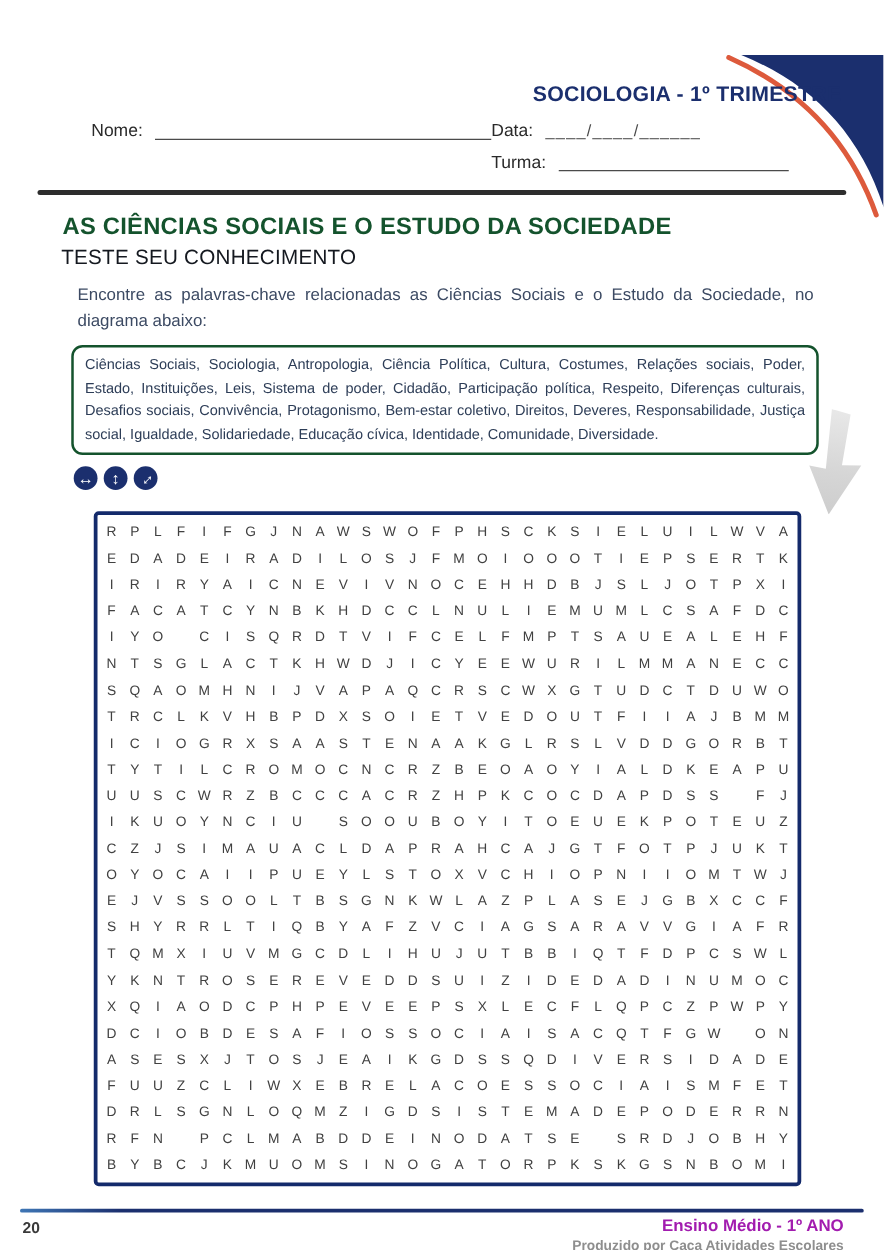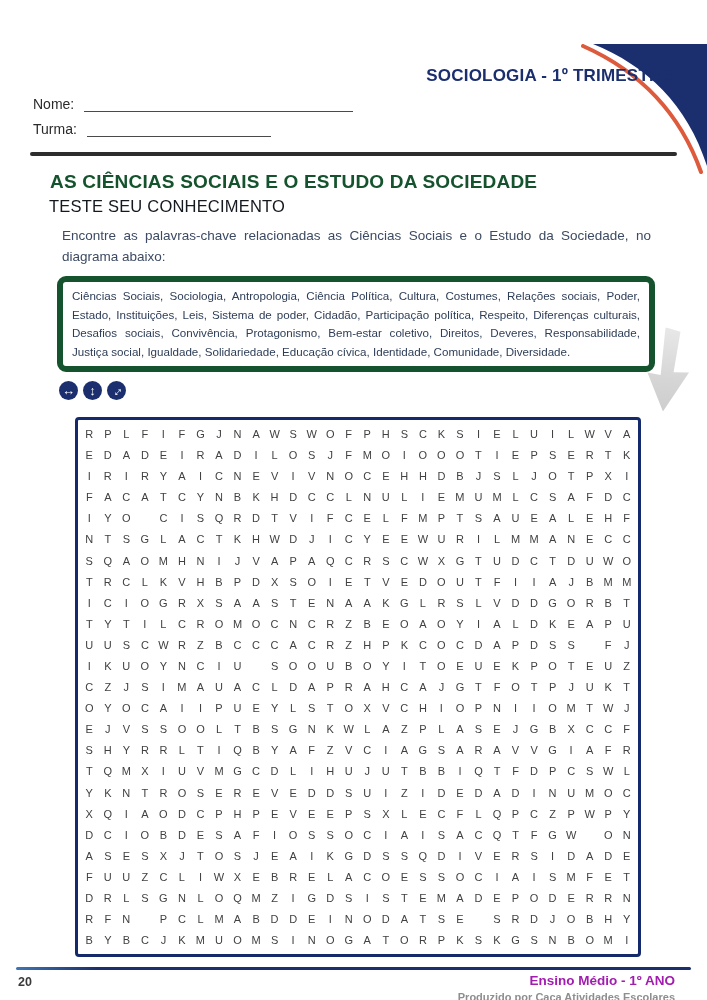--- a/index.html
+++ b/index.html
@@ -3,34 +3,34 @@
 <meta charset="utf-8">
 <style>
   html,body{margin:0;padding:0;background:#ffffff;}
   .page{position:relative;width:707px;height:1000px;background:#fff;overflow:hidden;
         font-family:"Liberation Sans",sans-serif;margin-top:44px;}
   
   .corner{position:absolute;top:0;right:0;z-index:1;}
   
   .course-title{margin:22px 34px 0 0;text-align:right;font-size:17px;font-weight:bold;
         color:#1b2f6e;letter-spacing:.2px;position:relative;z-index:2;}
-  .fields{display:flex;justify-content:flex-end;padding:10px 36px 0 33px;flex-direction:column;}
+  .fields{display:flex;justify-content:center;padding:10px 36px 0 33px;}
   .fields-left{width:320px;}
   .fields-right{width:238px;}
   .field-row{display:flex;align-items:flex-end;margin-bottom:9px;font-size:14px;color:#2a2a2a;}
   .flabel{margin-right:10px;white-space:nowrap;}
   .fline{display:inline-block;border-bottom:1.5px solid #4a4a4a;height:14px;flex:1;}
   .underscores{font-size:13px;color:#4a4a4a;letter-spacing:1px;}
   .divider{margin:6px 30px 0 30px;height:3.5px;background:#2d2d2d;border-radius:2px;}
   
   .section-title{margin:15px 0 0 50px;font-size:19px;font-weight:bold;color:#14532d;letter-spacing:.2px;}
   .activity-title{margin:4px 0 0 49px;font-size:16.5px;font-weight:normal;color:#14181f;letter-spacing:.2px;}
   .instructions{margin:9px 56px 0 62px;font-size:13.5px;line-height:1.62;text-align:justify;color:#3c4a63;}
   
-  .word-box{margin:8px 52px 0 57px;border:6px solid #14532d;border-radius:9px;padding:5px 9px;background:#fff;}
+  .word-box{margin:8px 52px 0 57px;border:2px solid #14532d;border-radius:9px;padding:5px 9px;background:#fff;}
   .word-text{margin:0;font-size:11.6px;line-height:1.6;text-align:justify;color:#2d3d57;}
   
   .dir-icons{margin:9px 0 0 59px;display:flex;gap:5px;}
   .dir-icon{width:19px;height:19px;border-radius:50%;background:#1b2f6e;color:#fff;display:flex;
         align-items:center;justify-content:center;font-size:13px;line-height:1;}
   .dir-icon .diag{display:inline-block;transform:rotate(-45deg);}
   
   .down-arrow{position:absolute;top:284px;right:14px;width:48px;height:84px;z-index:3;
         background:linear-gradient(180deg,#e6e6e6 0%,#d2d2d2 60%,#c9c9c9 100%);
         clip-path:polygon(32% 0,64% 3%,60% 52%,92% 50%,48% 100%,6% 56%,34% 57%);
@@ -62,20 +62,24 @@
 
   <div class="fields">
     <div class="fields-left">
       <div class="field-row">
         <span class="flabel">Nome:</span>
         <span class="fline"></span>
       </div>
     </div>
     <div class="fields-right">
       <div class="field-row">
+        <span class="flabel">Data:</span>
+        <span class="underscores">____/____/______</span>
+      </div>
+      <div class="field-row">
         <span class="flabel">Turma:</span>
         <span class="fline"></span>
       </div>
     </div>
   </div>
 
   <div class="divider"></div>
 
   <div class="section-title">AS CIÊNCIAS SOCIAIS E O ESTUDO DA SOCIEDADE</div>
   <div class="activity-title">TESTE SEU CONHECIMENTO</div>

